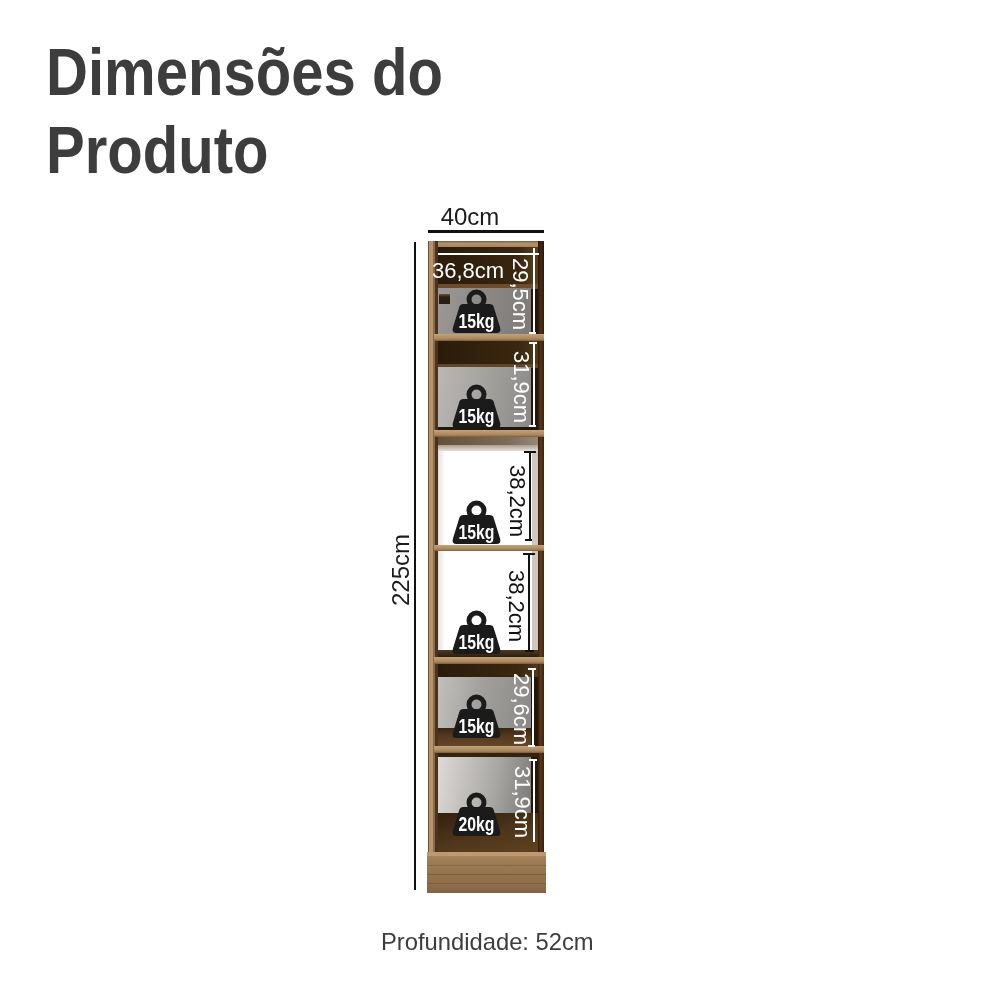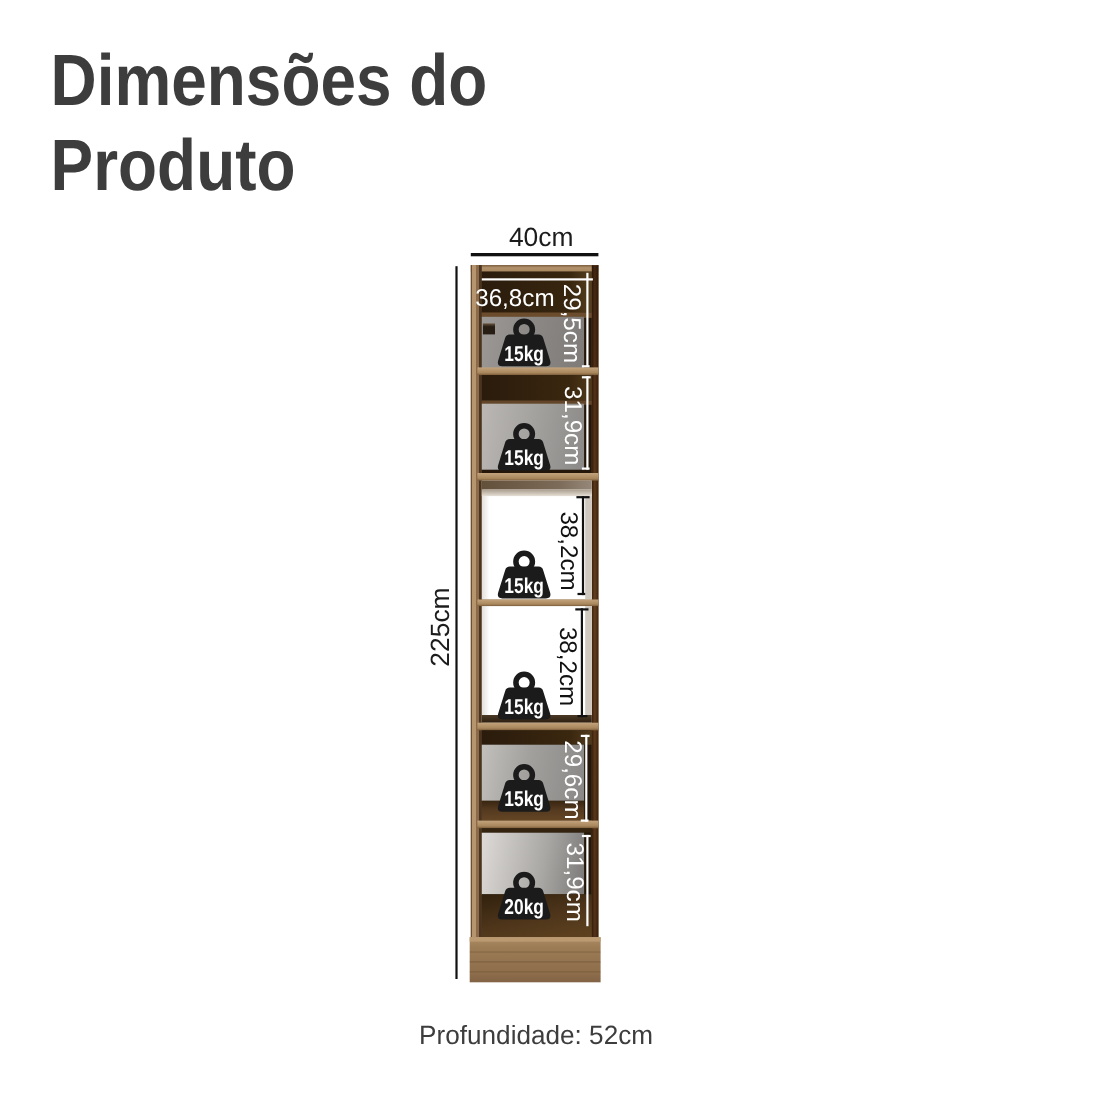--- a/index.html
+++ b/index.html
@@ -10,21 +10,21 @@
   .rot-cw{transform:translate(-50%,-50%) rotate(90deg);white-space:nowrap;}
   .rot-ccw{transform:translate(-50%,-50%) rotate(-90deg);white-space:nowrap;}
   .wlbl{color:#ffffff;font-size:22px;}
   .blbl{color:#111111;font-size:22px;}
 </style>
 </head>
 <body>
 
 <div class="abs" style="left:46px;top:33px;font-weight:bold;font-size:66px;line-height:78px;color:#3d3d3d;transform:scaleX(0.88);transform-origin:left top;">Dimensões do<br>Produto</div>
 
-<div class="abs dim" style="left:492px;top:203px;transform:translateX(-50%);">40cm</div>
+<div class="abs dim" style="left:470px;top:203px;transform:translateX(-50%);">40cm</div>
 
 <div class="abs" style="left:428px;top:230px;width:116px;height:3px;background:#111;"></div>
 
 <div class="abs" style="left:414px;top:242px;width:2px;height:648px;background:#111;"></div>
 
 <div class="abs dim rot-ccw" style="left:401px;top:570px;">225cm</div>
 
 <div class="abs" style="left:428px;top:241px;width:116px;height:611px;background:#8f7150;">
 
   <div class="abs" style="left:0;top:0;width:116px;height:6px;background:linear-gradient(#7a5c3d,#b2926c 40%,#a8875f);"></div>

